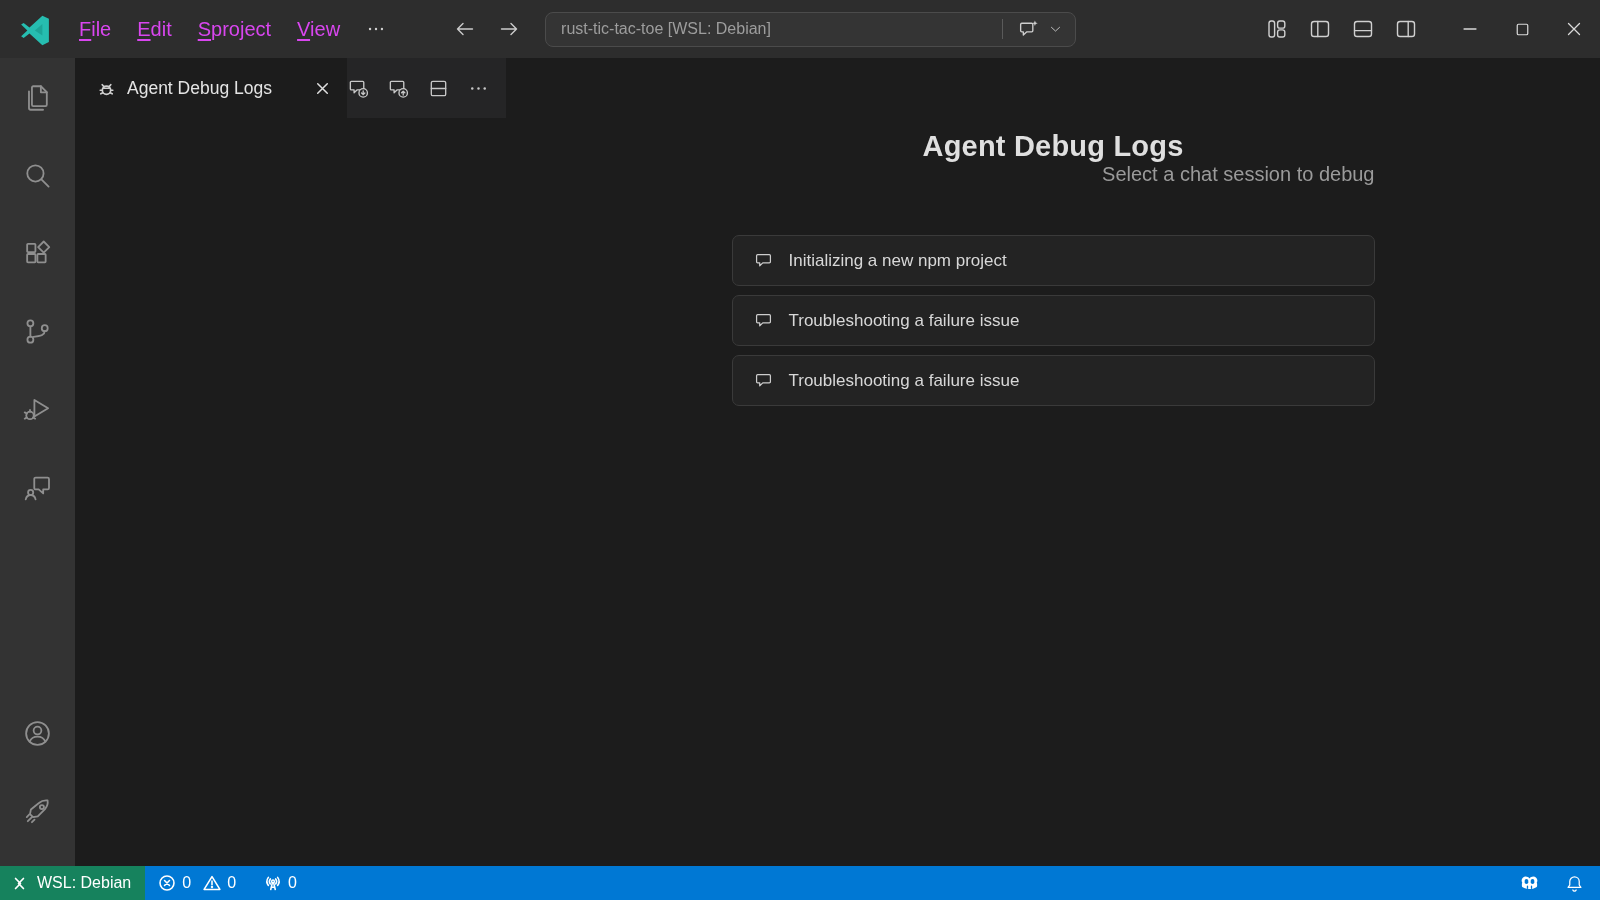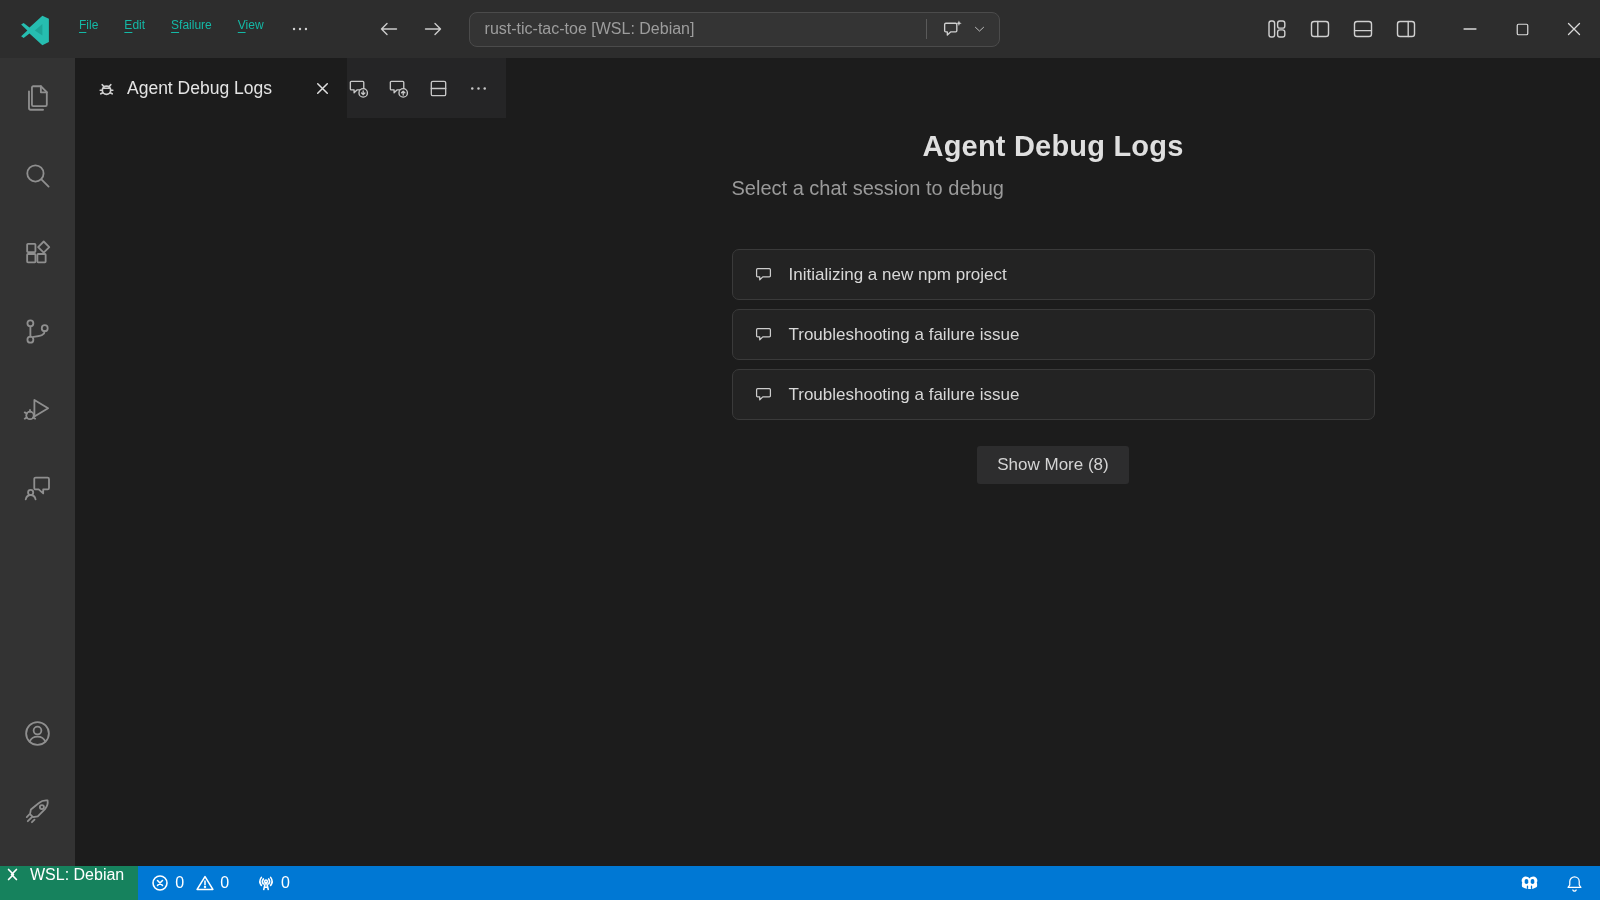--- a/index.html
+++ b/index.html
@@ -4,21 +4,21 @@
 <style>
   * { box-sizing: border-box; margin: 0; padding: 0; }
   html,body { width:1600px; height:900px; overflow:hidden; background:#1c1c1c;
     font-family:"Liberation Sans", sans-serif; }
   svg { display:block; }
   .ic { stroke:currentColor; fill:none; stroke-width:1.4; stroke-linecap:round; stroke-linejoin:round; }
 
   
   .titlebar { height:58px; background:#2d2d2d; display:flex; align-items:center; position:relative; color:#d6d6d6; }
   .vscode-logo { margin-left:18px; width:34px; height:34px; flex:0 0 auto; }
-  .menus { display:flex; margin-left:14px; font-size:12px; color:#14b8a6; }
+  .menus { display:flex; margin-left:14px; font-size:20px; color:#d946ef; }
   .menu-item { padding:7px 13px; border-radius:5px; cursor:default; white-space:nowrap; }
   .menu-item .mn { text-decoration:underline; text-underline-offset:3px; }
   .more-menus { padding:7px 12px; color:#cfcfcf; }
   .nav-arrows { display:flex; gap:16px; margin-left:52px; color:#cccccc; }
   .nav-btn { width:28px; height:28px; display:flex; align-items:center; justify-content:center; }
   .command-center { margin-left:22px; width:531px; height:35px; background:#343434; border:1px solid #4b4b4b;
     border-radius:8px; display:flex; align-items:center; padding:0 8px 0 15px; }
   .cc-text { color:#9d9d9d; font-size:16px; flex:1; white-space:nowrap; overflow:hidden; }
   .cc-divider { width:1px; height:20px; background:#5a5a5a; margin:0 10px; }
   .cc-copilot { display:flex; align-items:center; gap:8px; color:#cfcfcf; padding:2px 4px; }
@@ -40,32 +40,32 @@
   .tab { width:272px; background:#1c1c1c; display:flex; align-items:center; padding:0 14px 0 22px; gap:11px; color:#e4e4e4; }
   .tab-bug { color:#d0d0d0; width:19px; height:19px; }
   .tab-label { font-size:17.5px; white-space:nowrap; flex:1; }
   .tab-close { width:22px; height:22px; display:flex; align-items:center; justify-content:center; color:#e0e0e0; border-radius:4px; }
   .tab-actions { margin-left:auto; display:flex; align-items:center; gap:17px; padding-right:16px; color:#c8c8c8; }
   .tab-action { width:23px; height:23px; }
 
   .editor { flex:1; background:#1c1c1c; overflow:hidden; }
   .content-col { width:643px; margin:72px auto 0; }
   .page-title { text-align:center; color:#dfdfdf; font-size:29px; font-weight:700; letter-spacing:.2px; }
-  .page-subtitle { text-align:left; color:#9a9a9a; font-size:20px; margin-top:14px; }
+  .page-subtitle { text-align:right; color:#9a9a9a; font-size:20px; }
   .session-list { margin-top:49px; }
   .session-card { height:51px; background:#232323; border:1px solid #3a3a3a; border-radius:7px; display:flex;
     align-items:center; padding:8px 20px; margin-bottom:9px; color:#d8d8d8; }
   .session-card .comment { width:21px; height:21px; color:#cccccc; flex:0 0 auto; }
   .session-label { margin-left:15px; font-size:17px; }
   .show-more-wrap { text-align:center; margin-top:26px; }
   .show-more { display:inline-block; background:#2d2d2e; color:#d4d4d4; font-size:17px; padding:9px 20px; border-radius:3px; }
 
   
   .statusbar { height:34px; display:flex; align-items:stretch; font-size:16px; color:#ffffff; background:#0078d4; }
-  .sb-remote { background:#16825d; display:flex; align-items:flex-start; gap:9px; padding:0 14px 0 4px; }
+  .sb-remote { background:#16825d; display:flex; align-items:center; gap:9px; padding:0 14px 0 11px; }
   .sb-remote svg { width:17px; height:17px; }
   .sb-group { display:flex; align-items:center; gap:6px; padding:0 7px; }
   .sb-group svg { width:18px; height:18px; }
   .sb-problems { margin-left:6px; }
   .sb-ports { margin-left:14px; }
   .sb-right { margin-left:auto; display:flex; align-items:center; }
   .sb-iconbtn { padding:0 12px; height:34px; display:flex; align-items:center; }
   .sb-iconbtn svg { width:21px; height:21px; }
 </style>
 </head>
@@ -78,21 +78,21 @@
   </svg>
 
   <div class="menus">
     <div class="menu-item">
       <span class="mn">F</span><span>ile</span>
     </div>
     <div class="menu-item">
       <span class="mn">E</span><span>dit</span>
     </div>
     <div class="menu-item">
-      <span class="mn">S</span><span>failure</span>
+      <span class="mn">S</span><span>project</span>
     </div>
     <div class="menu-item">
       <span class="mn">V</span><span>iew</span>
     </div>
     <div class="more-menus">
       <svg class="ic" width="22" height="22" viewBox="0 0 24 24">
         <circle cx="5.5" cy="12" r="1.3" fill="currentColor" stroke="none"></circle>
         <circle cx="12" cy="12" r="1.3" fill="currentColor" stroke="none"></circle>
         <circle cx="18.5" cy="12" r="1.3" fill="currentColor" stroke="none"></circle>
       </svg>
@@ -289,23 +289,20 @@
             <span class="session-label">Troubleshooting a failure issue</span>
           </div>
           <div class="session-card">
             <svg class="ic comment" viewBox="0 0 24 24">
               <path d="M5.3 5.3h13.4a1.2 1.2 0 0 1 1.2 1.2v7a1.2 1.2 0 0 1-1.2 1.2h-7.5l-3.5 3.3v-3.3H5.3a1.2 1.2 0 0 1-1.2-1.2v-7a1.2 1.2 0 0 1 1.2-1.2z"></path>
             </svg>
             <span class="session-label">Troubleshooting a failure issue</span>
           </div>
         </div>
 
-        <div class="show-more-wrap">
-          <span class="show-more">Show More (8)</span>
-        </div>
       </div>
     </div>
   </div>
 </div>
 
 <div class="statusbar">
   <div class="sb-remote">
     <svg class="ic" viewBox="0 0 16 16" style="stroke-width:1.6">
       <path d="M4.3 3.3 8.9 8l-4.6 4.7"></path>
       <path d="M11.7 3.3 7.1 8l4.6 4.7"></path>

